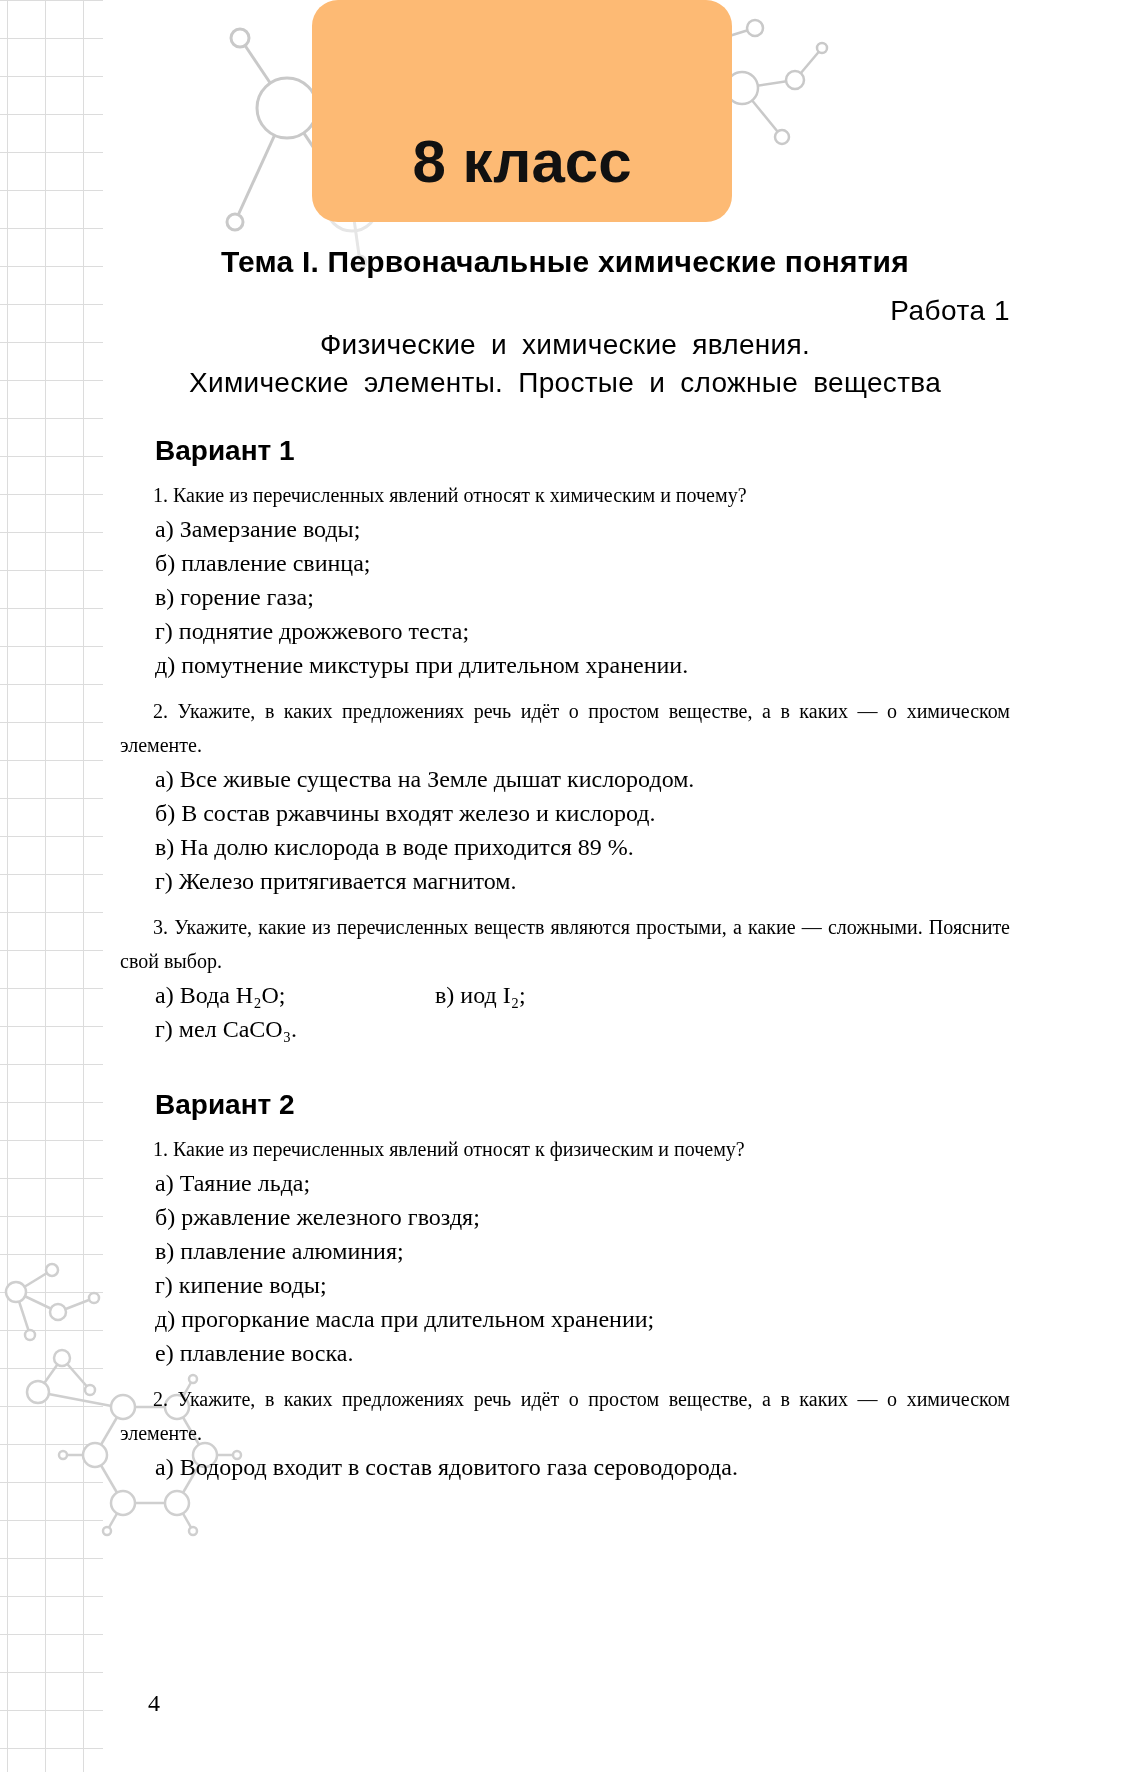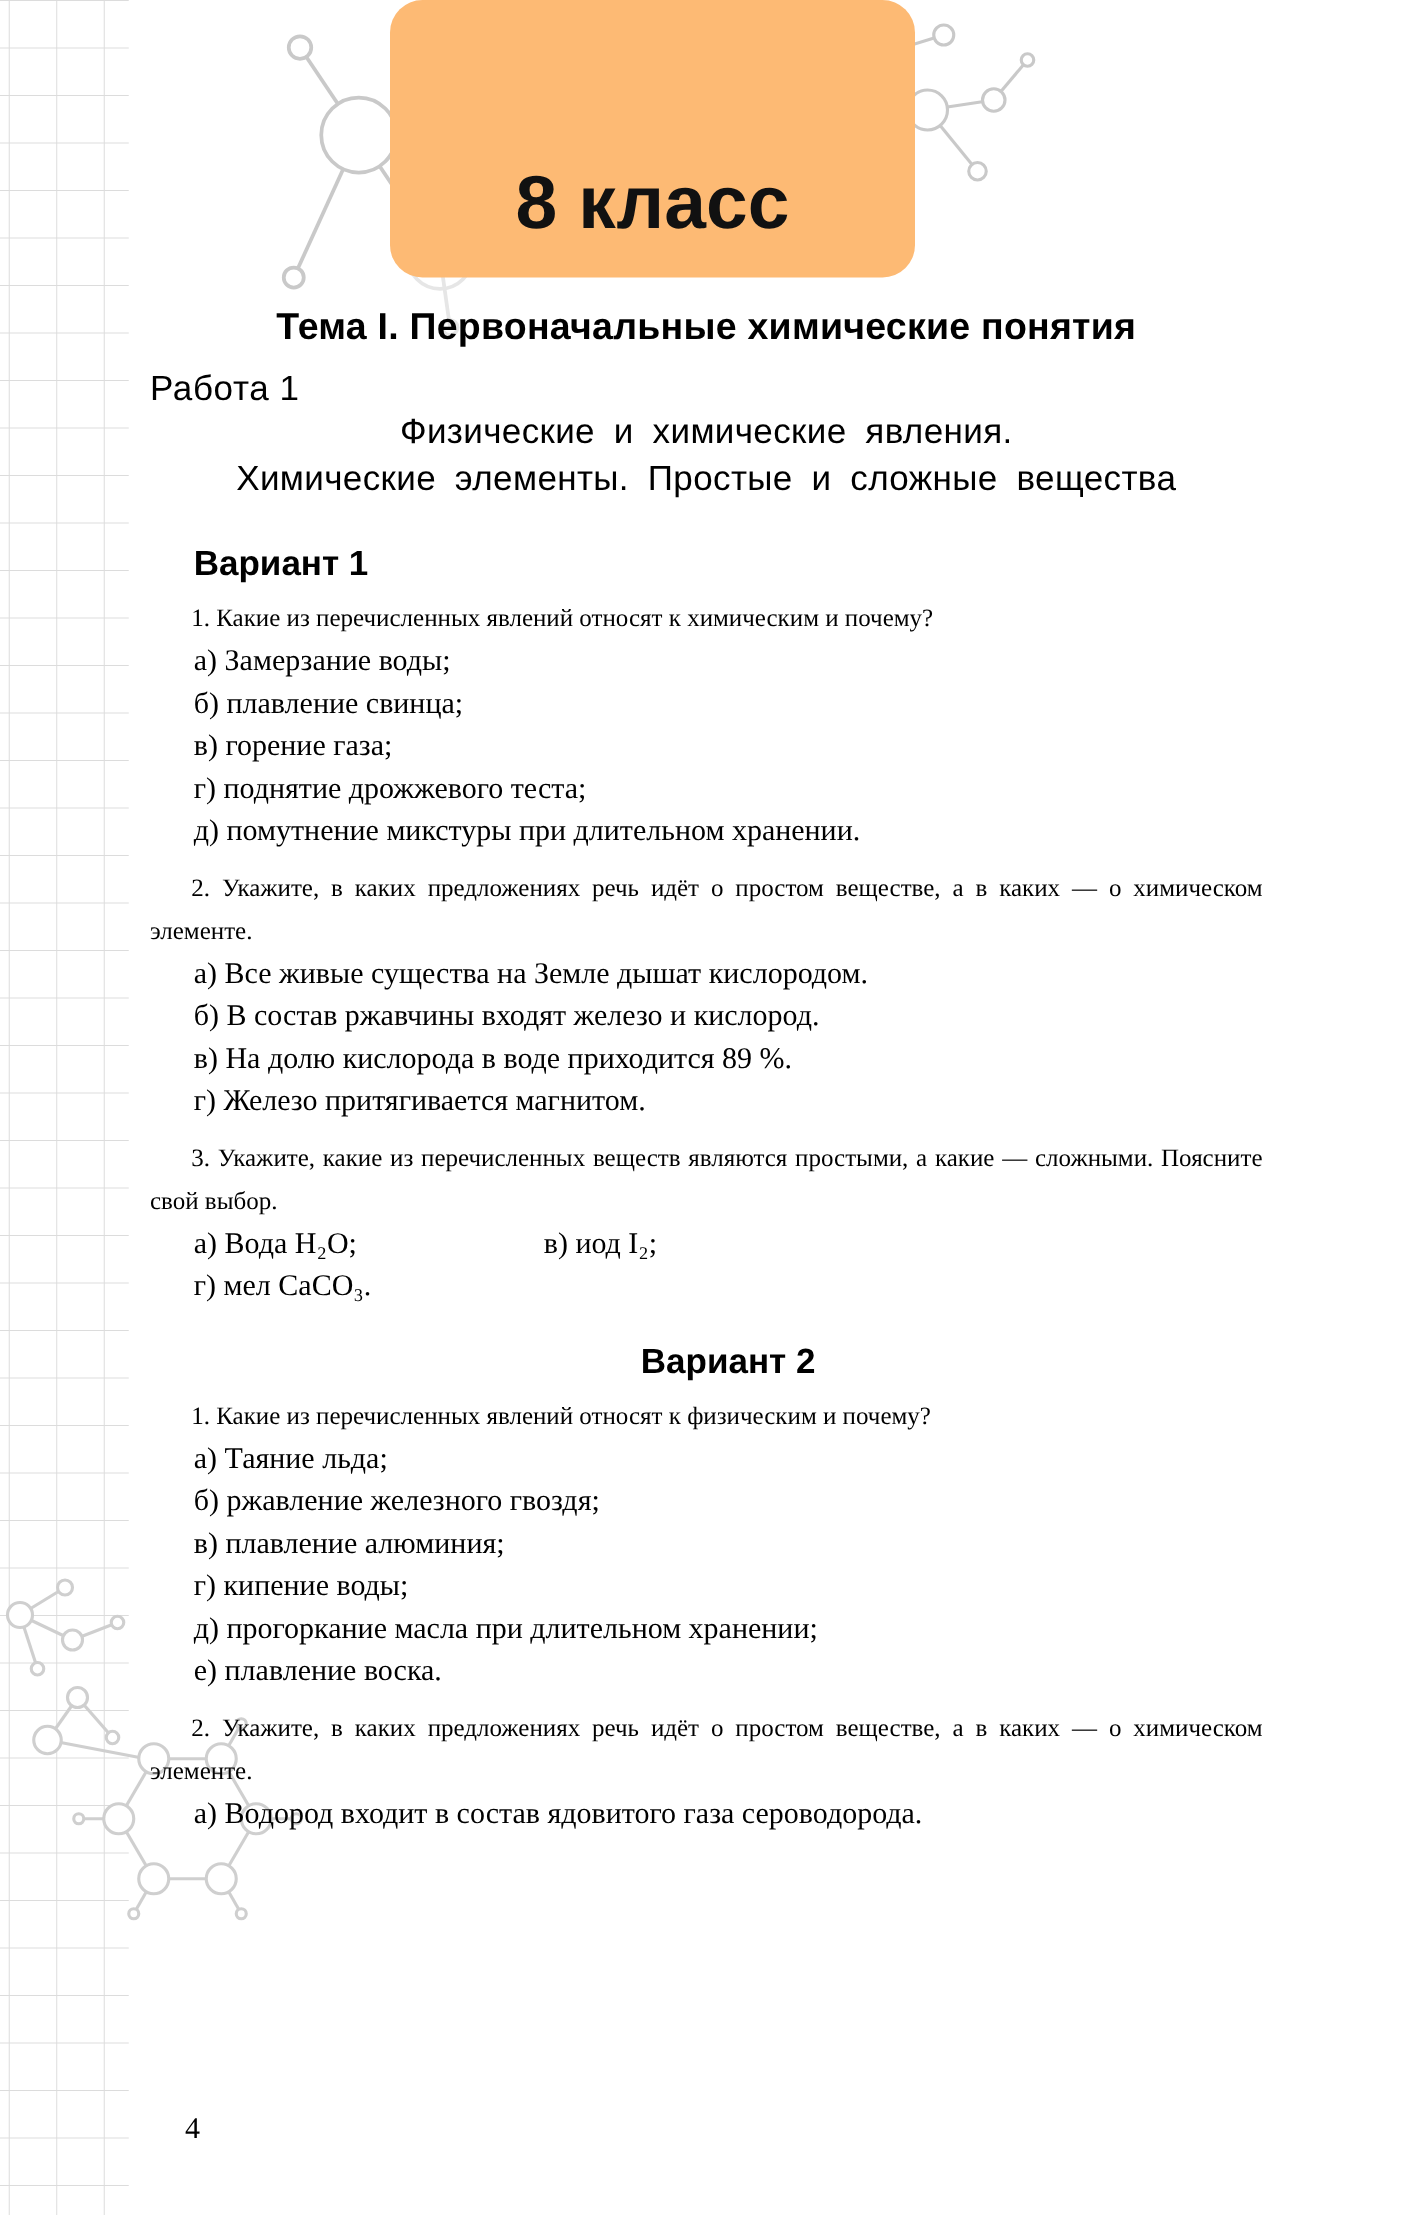--- a/index.html
+++ b/index.html
@@ -38,33 +38,33 @@
 
   .content { position:absolute; left:120px; top:246px; width:890px; z-index:3; }
 
   .theme-title {
     font-family:Liberation Sans, sans-serif;
     font-weight:bold; font-size:30px; line-height:32px; text-align:center; letter-spacing:0.2px;
   }
   .work-title {
     margin-top:18px;
     font-family:"Liberation Sans","DejaVu Sans",sans-serif;
-    font-weight:400; font-size:28px; line-height:30px; text-align:left; letter-spacing:0.5px;
+    font-weight:400; font-size:28px; line-height:30px; text-align:right; letter-spacing:0.5px;
   }
   .work-sub {
     font-family:"Liberation Sans","DejaVu Sans",sans-serif;
     font-weight:400; font-size:28px; line-height:38px; text-align:center;
     word-spacing:7px; letter-spacing:0.3px;
   }
   .variant-title {
     margin-top:34px; padding-left:35px;
     font-family:"Liberation Sans","DejaVu Sans",sans-serif;
     font-weight:bold; font-size:28px; line-height:30px;
   }
-  .variant-title.second { margin-top:28px;text-align:center; }
+  .variant-title.second { margin-top:44px; }
 
   .question {
     margin-top:12px;
     font-size:20px; line-height:34px;
     text-indent:33px; text-align:justify;
   }
   .item {
     font-size:24px; line-height:34px;
     padding-left:35px;
   }

